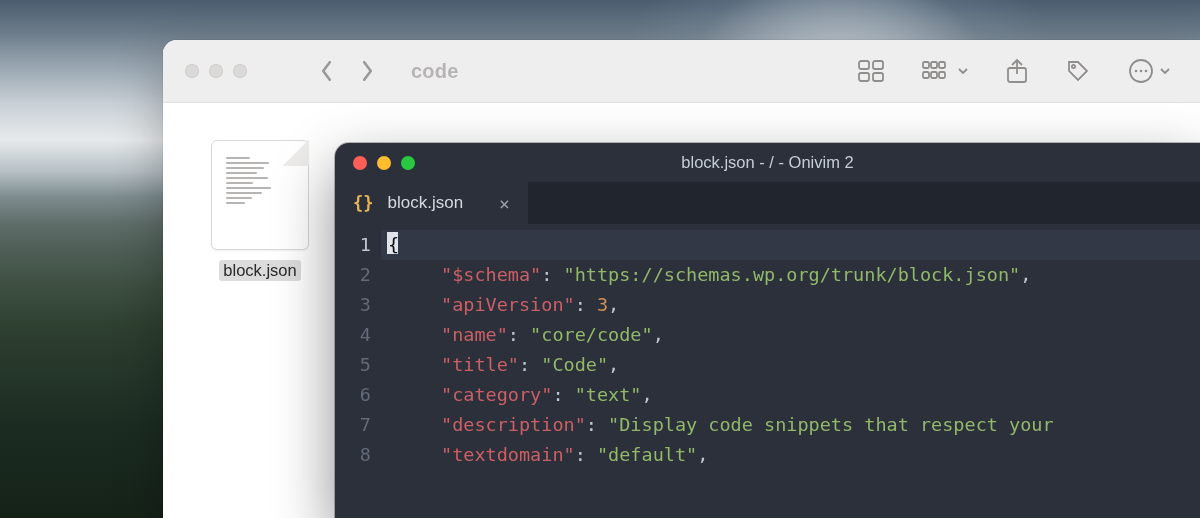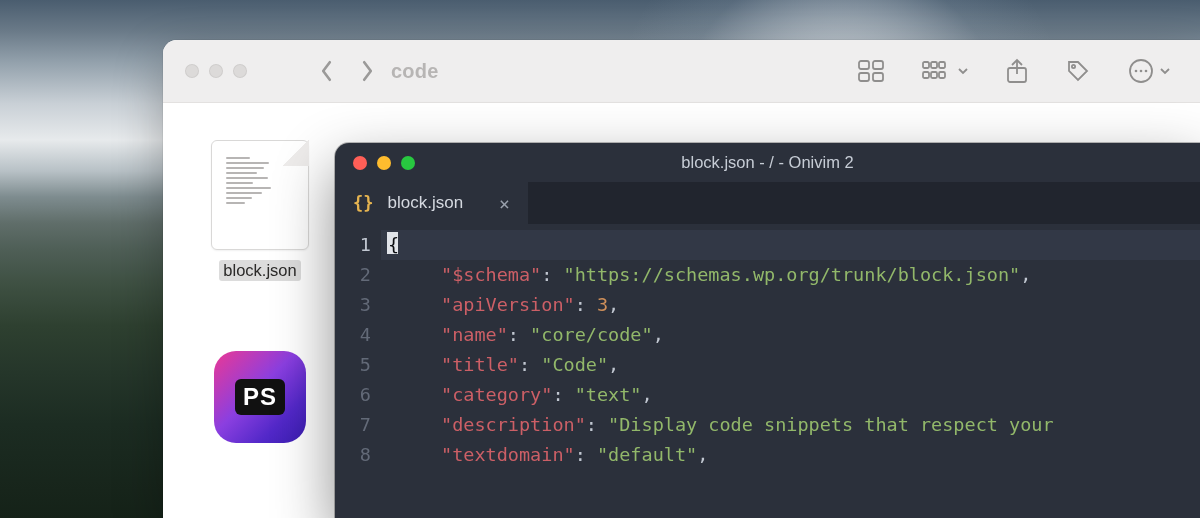--- a/index.html
+++ b/index.html
@@ -24,21 +24,21 @@
   .finder-titlebar {
     height: 63px; background: #efeeee; border-bottom: 1px solid #e3e1e0;
     display: flex; align-items: center; position: relative;
   }
   .traffic { display: flex; gap: 10px; margin-left: 22px; }
   .dot { width: 14px; height: 14px; border-radius: 50%; }
   .finder .dot { background: #dcdad9; box-shadow: inset 0 0 0 1px rgba(0,0,0,0.06); }
   .nav-arrows { display: flex; gap: 26px; margin-left: 72px; }
   .chev { color: #9b9a99; display: flex; align-items: center; justify-content: center; }
   .chev svg { width: 15px; height: 22px; stroke: currentColor; stroke-width: 2.4; fill: none; stroke-linecap: round; stroke-linejoin: round; }
-  .finder-title { margin-left: 16px; font-size: 20px; font-weight: 600; color: #b7b5b4; letter-spacing: .2px; }
+  .finder-title { margin-left: 36px; font-size: 20px; font-weight: 600; color: #b7b5b4; letter-spacing: .2px; }
   .finder-tools { position: absolute; right: 30px; top: 0; bottom: 0; display: flex; align-items: center; gap: 38px; color: #8f8e8d; }
   .tool { display: flex; align-items: center; gap: 6px; }
   .tool svg { stroke: currentColor; fill: none; stroke-width: 1.8; }
   .tool .caret { width: 10px; height: 10px; }
   .finder-body { flex: 1; background: #ffffff; position: relative; }
   .desk-item { position: absolute; width: 150px; text-align: center; }
   .file-thumb {
     width: 98px; height: 110px; margin: 0 auto 10px; background: #fff;
     border: 1px solid #d9d8d7; border-radius: 6px; position: relative;
     box-shadow: 0 1px 2px rgba(0,0,0,0.06);
@@ -185,23 +185,20 @@
             <span></span>
             <span></span>
             <span></span>
             <span></span>
           </div>
         <div class="dog-ear"></div>
       </div>
       <span class="file-label sel">block.json</span>
     </div>
     <div class="desk-item" style="left:22px; top:248px">
-      <div class="ps-icon">
-          <div class="ps-badge">PS</div>
-        </div>
     </div>
   </div>
 </div>
 
 <div class="onivim">
   <div class="oni-titlebar">
     <div class="traffic">
       <div class="dot tl-red"></div>
       <div class="dot tl-yel"></div>
       <div class="dot tl-grn"></div>

